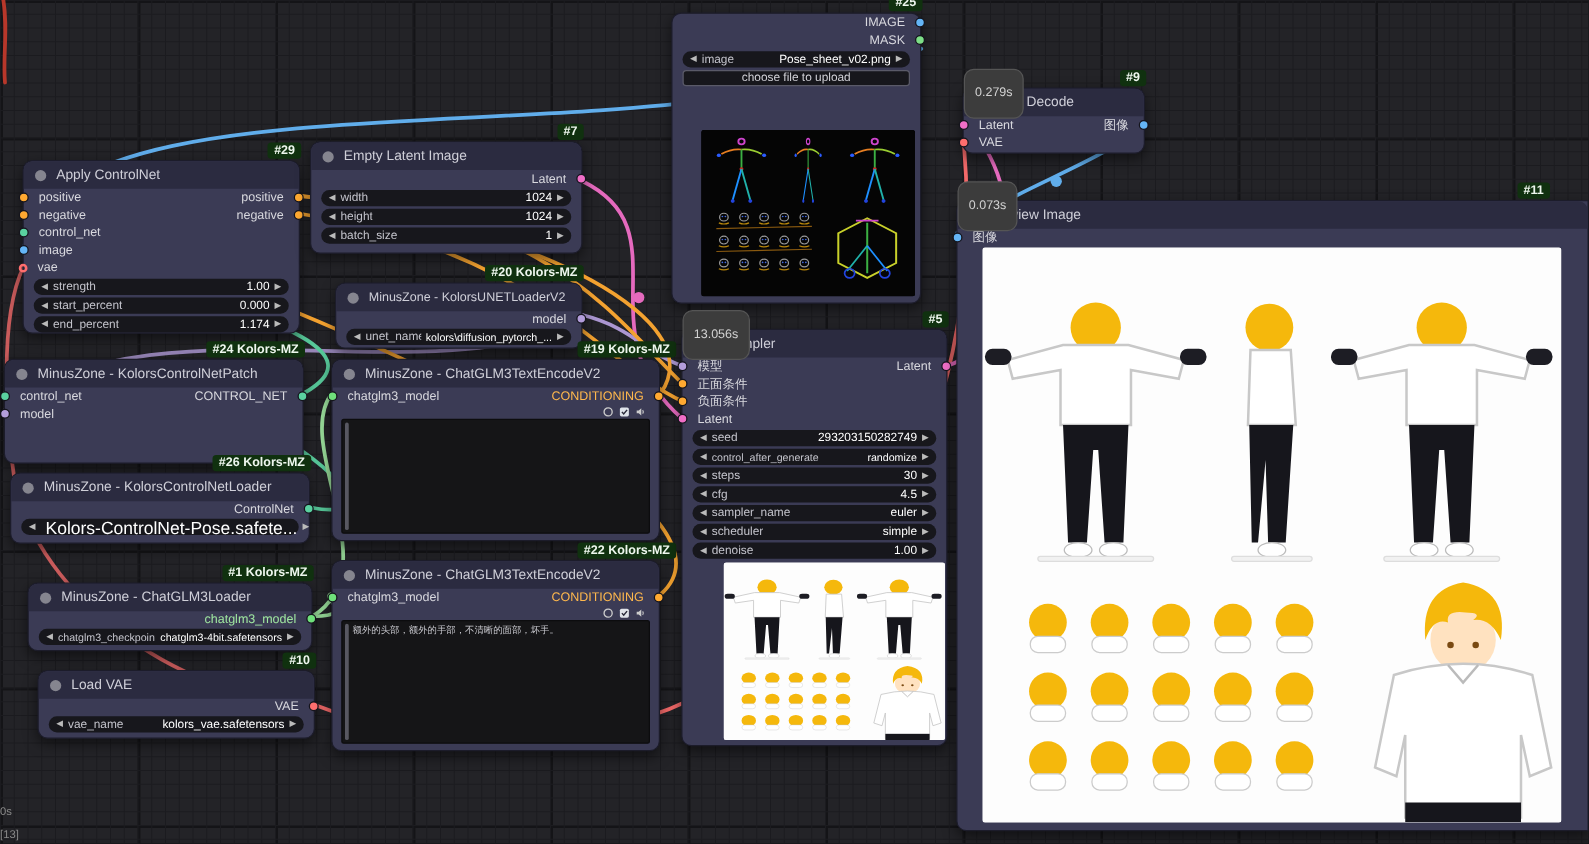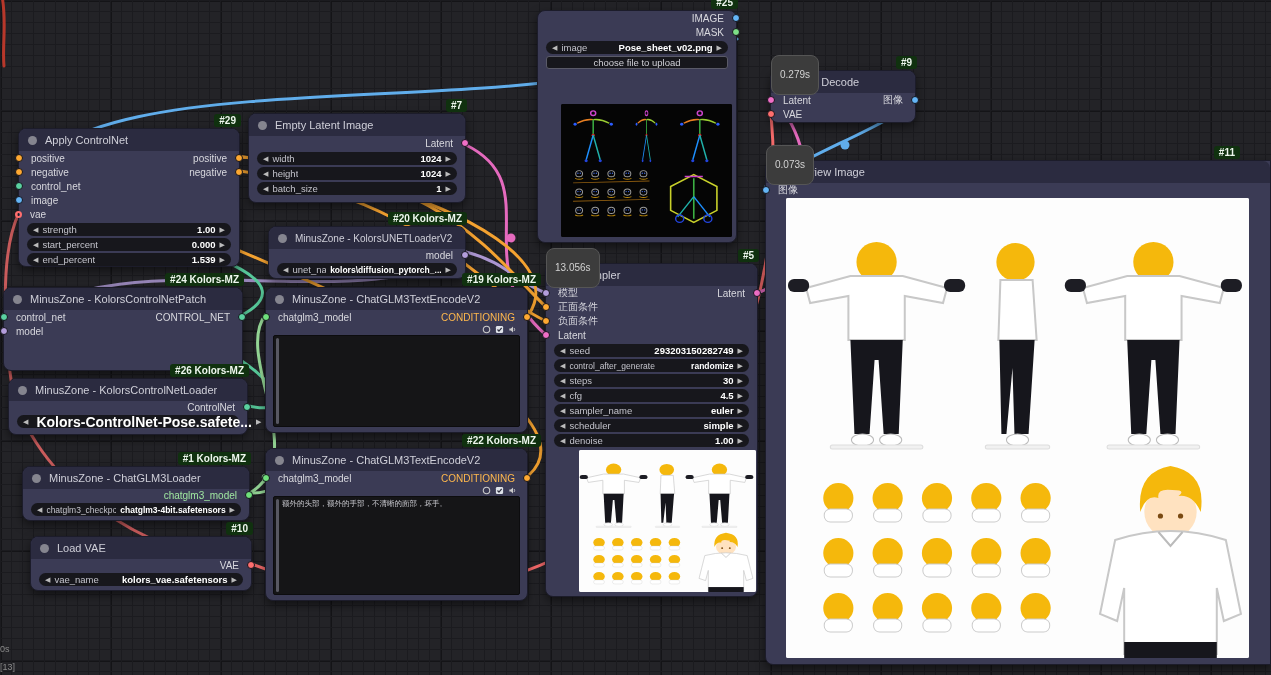--- a/index.html
+++ b/index.html
@@ -27,21 +27,21 @@
   .sin .dot{position:relative;left:-12px;margin-right:-9px;}
   .sout .dot{position:relative;right:-12px;margin-left:-9px;}
   .c-orange{background:#ffa931;} .c-violet{background:#b39ddb;} .c-pink{background:#f06ec7;}
   .c-blue{background:#64b5f6;} .c-red{background:#ff6e6e;} .c-teal{background:#5ad1a0;}
   .c-green{background:#6fe07b;} .c-mask{background:#7ddf87;}
   .hollow{background:transparent;border:2px solid #ff6e6e;width:7px;height:7px;}
   .widget{height:13px;margin:2px 8px;border-radius:7px;background:#17171c;
     display:flex;align-items:center;padding:0 6px;font-size:9.5px;color:#c4c4cc;gap:4px;}
   .warr{font-size:7px;color:#bbb;line-height:1;}
   .wlab{white-space:nowrap;overflow:hidden;}
-  .wval{margin-left:auto;color:#fff;font-weight:bold;white-space:nowrap;}
+  .wval{margin-left:auto;color:#fff;font-weight:normal;white-space:nowrap;}
   .btn{height:13px;margin:2px 8px;background:#17171c;border:1px solid #5a5a68;border-radius:3px;
     display:flex;align-items:center;justify-content:center;font-size:9.5px;color:#d0d0d6;}
   .ta{position:relative;margin:1px 7px 6px 7px;background:#151517;border:1px solid #0c0c0e;
     border-radius:2px;color:#c6c6cc;font-size:7.5px;line-height:9.5px;padding:2px 3px 2px 8px;overflow:hidden;}
   .tscroll{position:absolute;left:2px;top:2px;bottom:2px;width:3px;background:#585862;border-radius:2px;}
   .badge-id{position:absolute;top:-15px;right:-2px;background:#10310f;color:#eef7ee;
     font-size:10px;font-weight:bold;padding:0 5px;border-radius:3px;line-height:13px;white-space:nowrap;z-index:3;}
   .badge-time{position:absolute;top:-16px;left:0;background:#3c3c3c;color:#d2d2d2;
     font-size:10px;padding:12px 8px;border-radius:8px;line-height:14px;border:1px solid #555;z-index:3;}
   .iconrow{display:flex;justify-content:flex-end;align-items:center;gap:4px;height:10px;padding:0 10px;}
@@ -272,21 +272,21 @@
       </div>
     <div class="widget">
         <span class="warr">◀</span>
         <span class="wlab">start_percent</span>
         <span class="wval">0.000</span>
         <span class="warr">▶</span>
       </div>
     <div class="widget">
         <span class="warr">◀</span>
         <span class="wlab">end_percent</span>
-        <span class="wval">1.539</span>
+        <span class="wval">1.174</span>
         <span class="warr">▶</span>
       </div>
   </div>
 
   <div class="node" style="left:248px;top:113px;width:218px;height:90px">
     <div class="badge-id">#7</div>
     <div class="ntitle">
         <span class="tdot"></span>
         <span>Empty Latent Image</span>
       </div>

